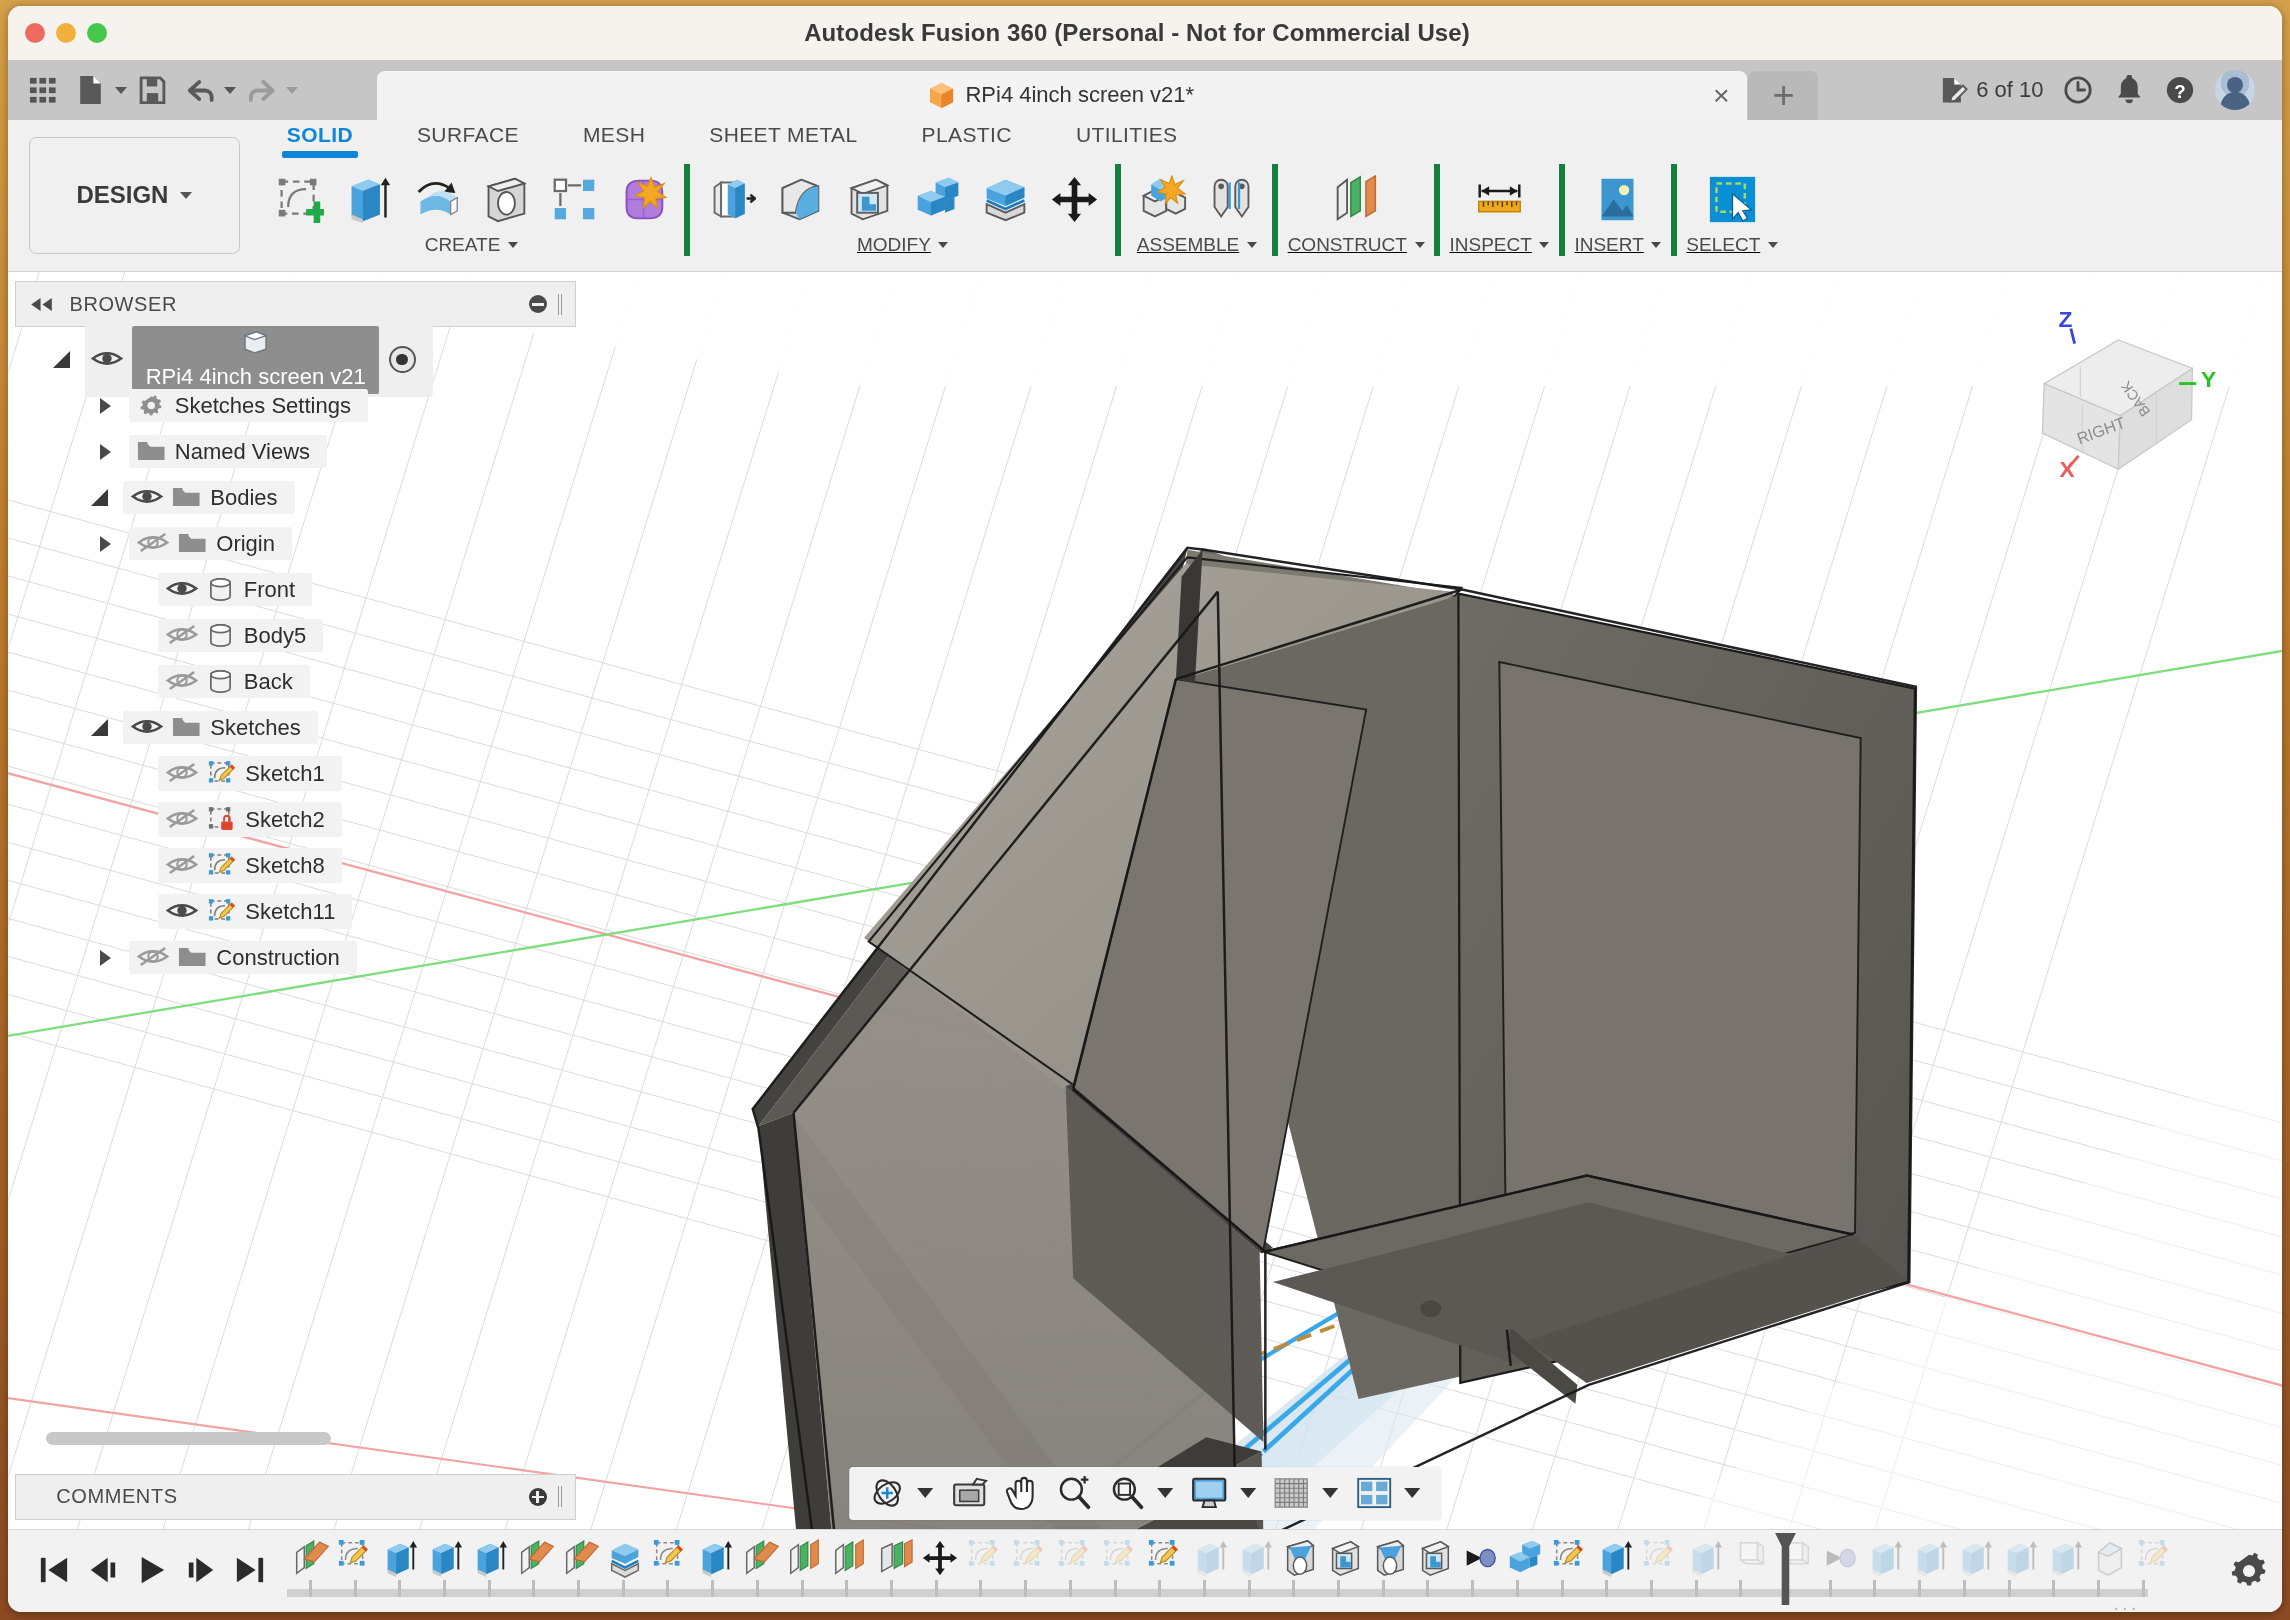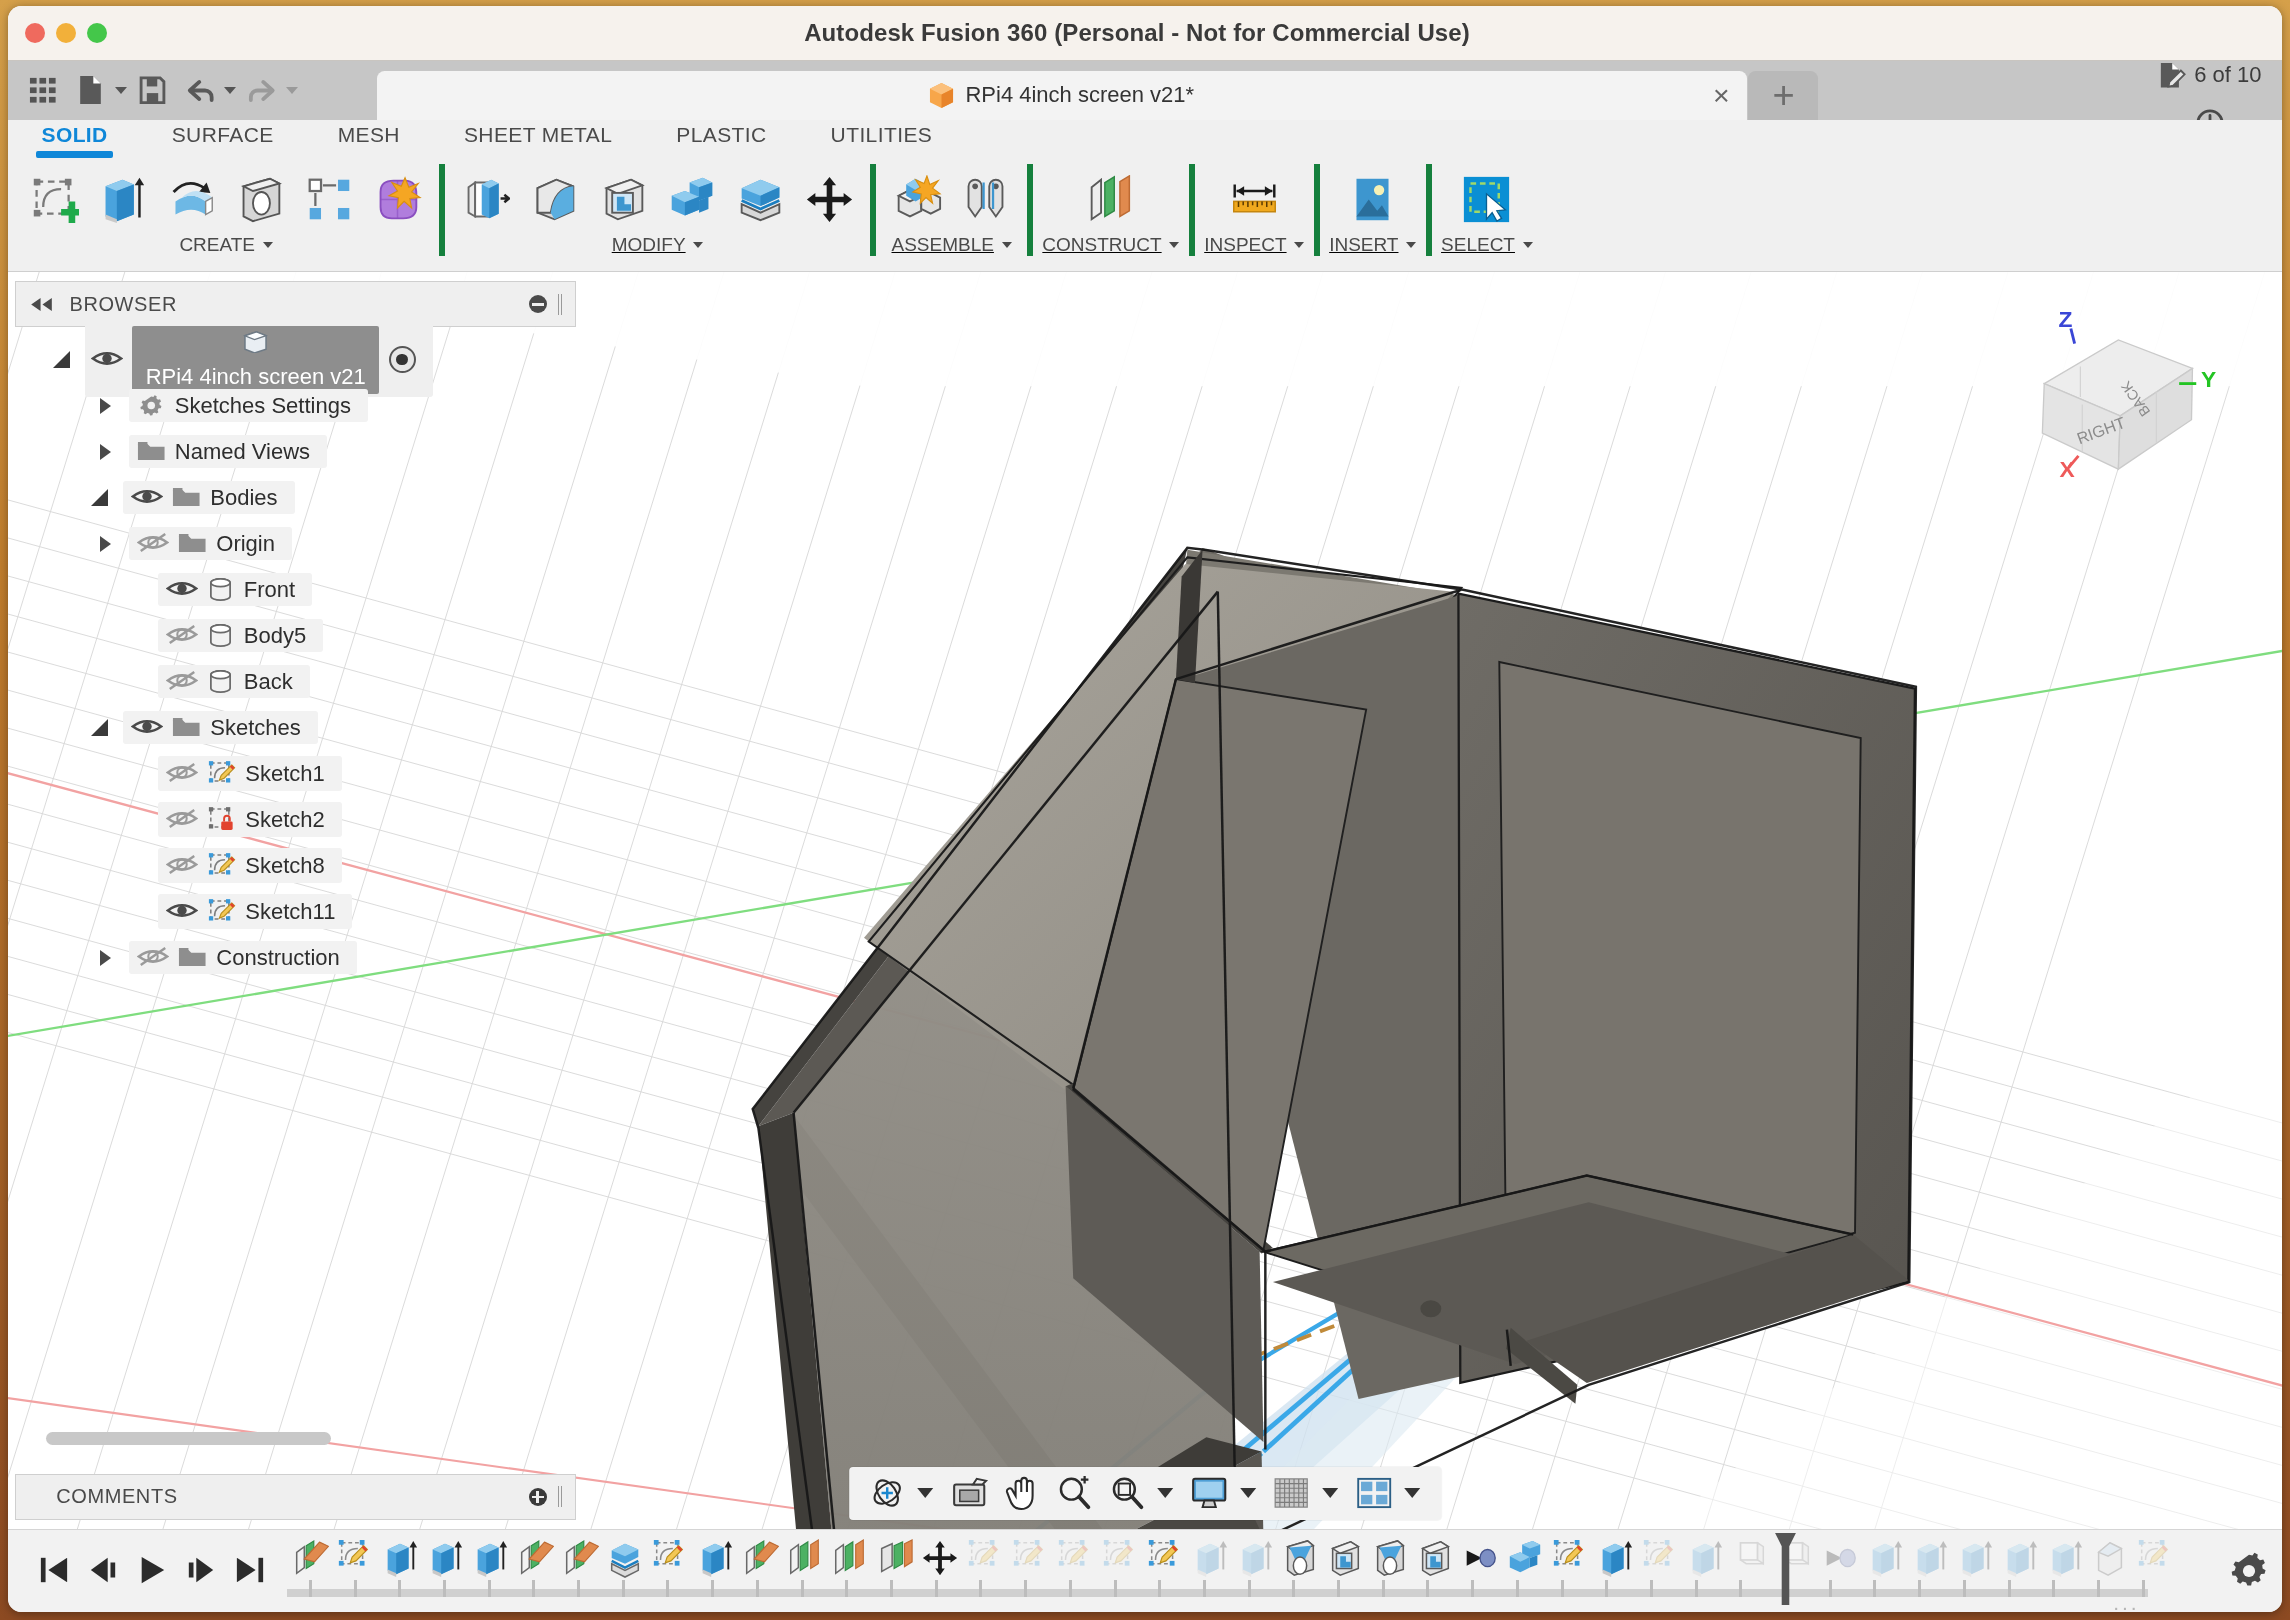--- a/index.html
+++ b/index.html
@@ -58,21 +58,21 @@
     position:absolute; right:17px; top:50%; transform:translateY(-50%);
     font-size:28.5px; color:#666; cursor:pointer; line-height:1; font-weight:300;
   }
   .newtab {
     width:70px;height:49px;background:#b9b9b9;border-radius:7.6px 7.6px 0 0;
     display:flex;align-items:center;justify-content:center;
     font-size:38px;color:#6d6d6d;cursor:pointer;line-height:1; font-weight:300;
     margin-left:1.9px;
   }
   .tabright { margin-left:auto; display:flex; align-items:center; height:59px;
-              gap: 19px; padding-right: 21px; flex-direction: column; }
+              gap: 19px; padding-right: 27px; }
   .versions { display:flex; align-items:center; gap:7.6px; cursor:pointer;
               font-size:22px; color:#3c3c3c; }
   .ticon { width:32px; height:32px; display:flex; align-items:center; justify-content:center; cursor:pointer;}
   .avatar { width:40px;height:40px;border-radius:50%;
             background: radial-gradient(circle at 50% 32%, #a9bdd4 0 42%, #c7d5e4 43% 100%);
             overflow:hidden; position:relative; cursor:pointer;}
   .avatar:after{content:"";position:absolute;left:50%;top:54%;transform:translateX(-50%);
             width:28.5px;height:28.5px;border-radius:50% 50% 0 0;background:#4a6384;}
   .avatar:before{content:"";position:absolute;left:50%;top:16%;transform:translateX(-50%);
             width:16px;height:16px;border-radius:50%;background:#4a6384; z-index:2;}
@@ -283,20 +283,24 @@
         <svg width="30" height="30" viewBox="0 0 32 32">
               <circle cx="16" cy="16" r="14" fill="#4a4a4a"></circle>
               <text x="16" y="24" font-size="20" font-weight="bold" fill="#fff" text-anchor="middle" font-family="Liberation Sans,sans-serif">?</text>
             </svg>
       </div>
       <div class="avatar"></div>
     </div>
   </div>
 
   <div class="ribbon">
+    <div class="design-box">
+      <span>DESIGN</span>
+      <span class="caret"></span>
+    </div>
     <div class="ribbon-right">
       <div class="ribtabs">
         <div class="ribtab active">SOLID</div>
         <div class="ribtab">SURFACE</div>
         <div class="ribtab">MESH</div>
         <div class="ribtab">SHEET METAL</div>
         <div class="ribtab">PLASTIC</div>
         <div class="ribtab">UTILITIES</div>
       </div>
 

